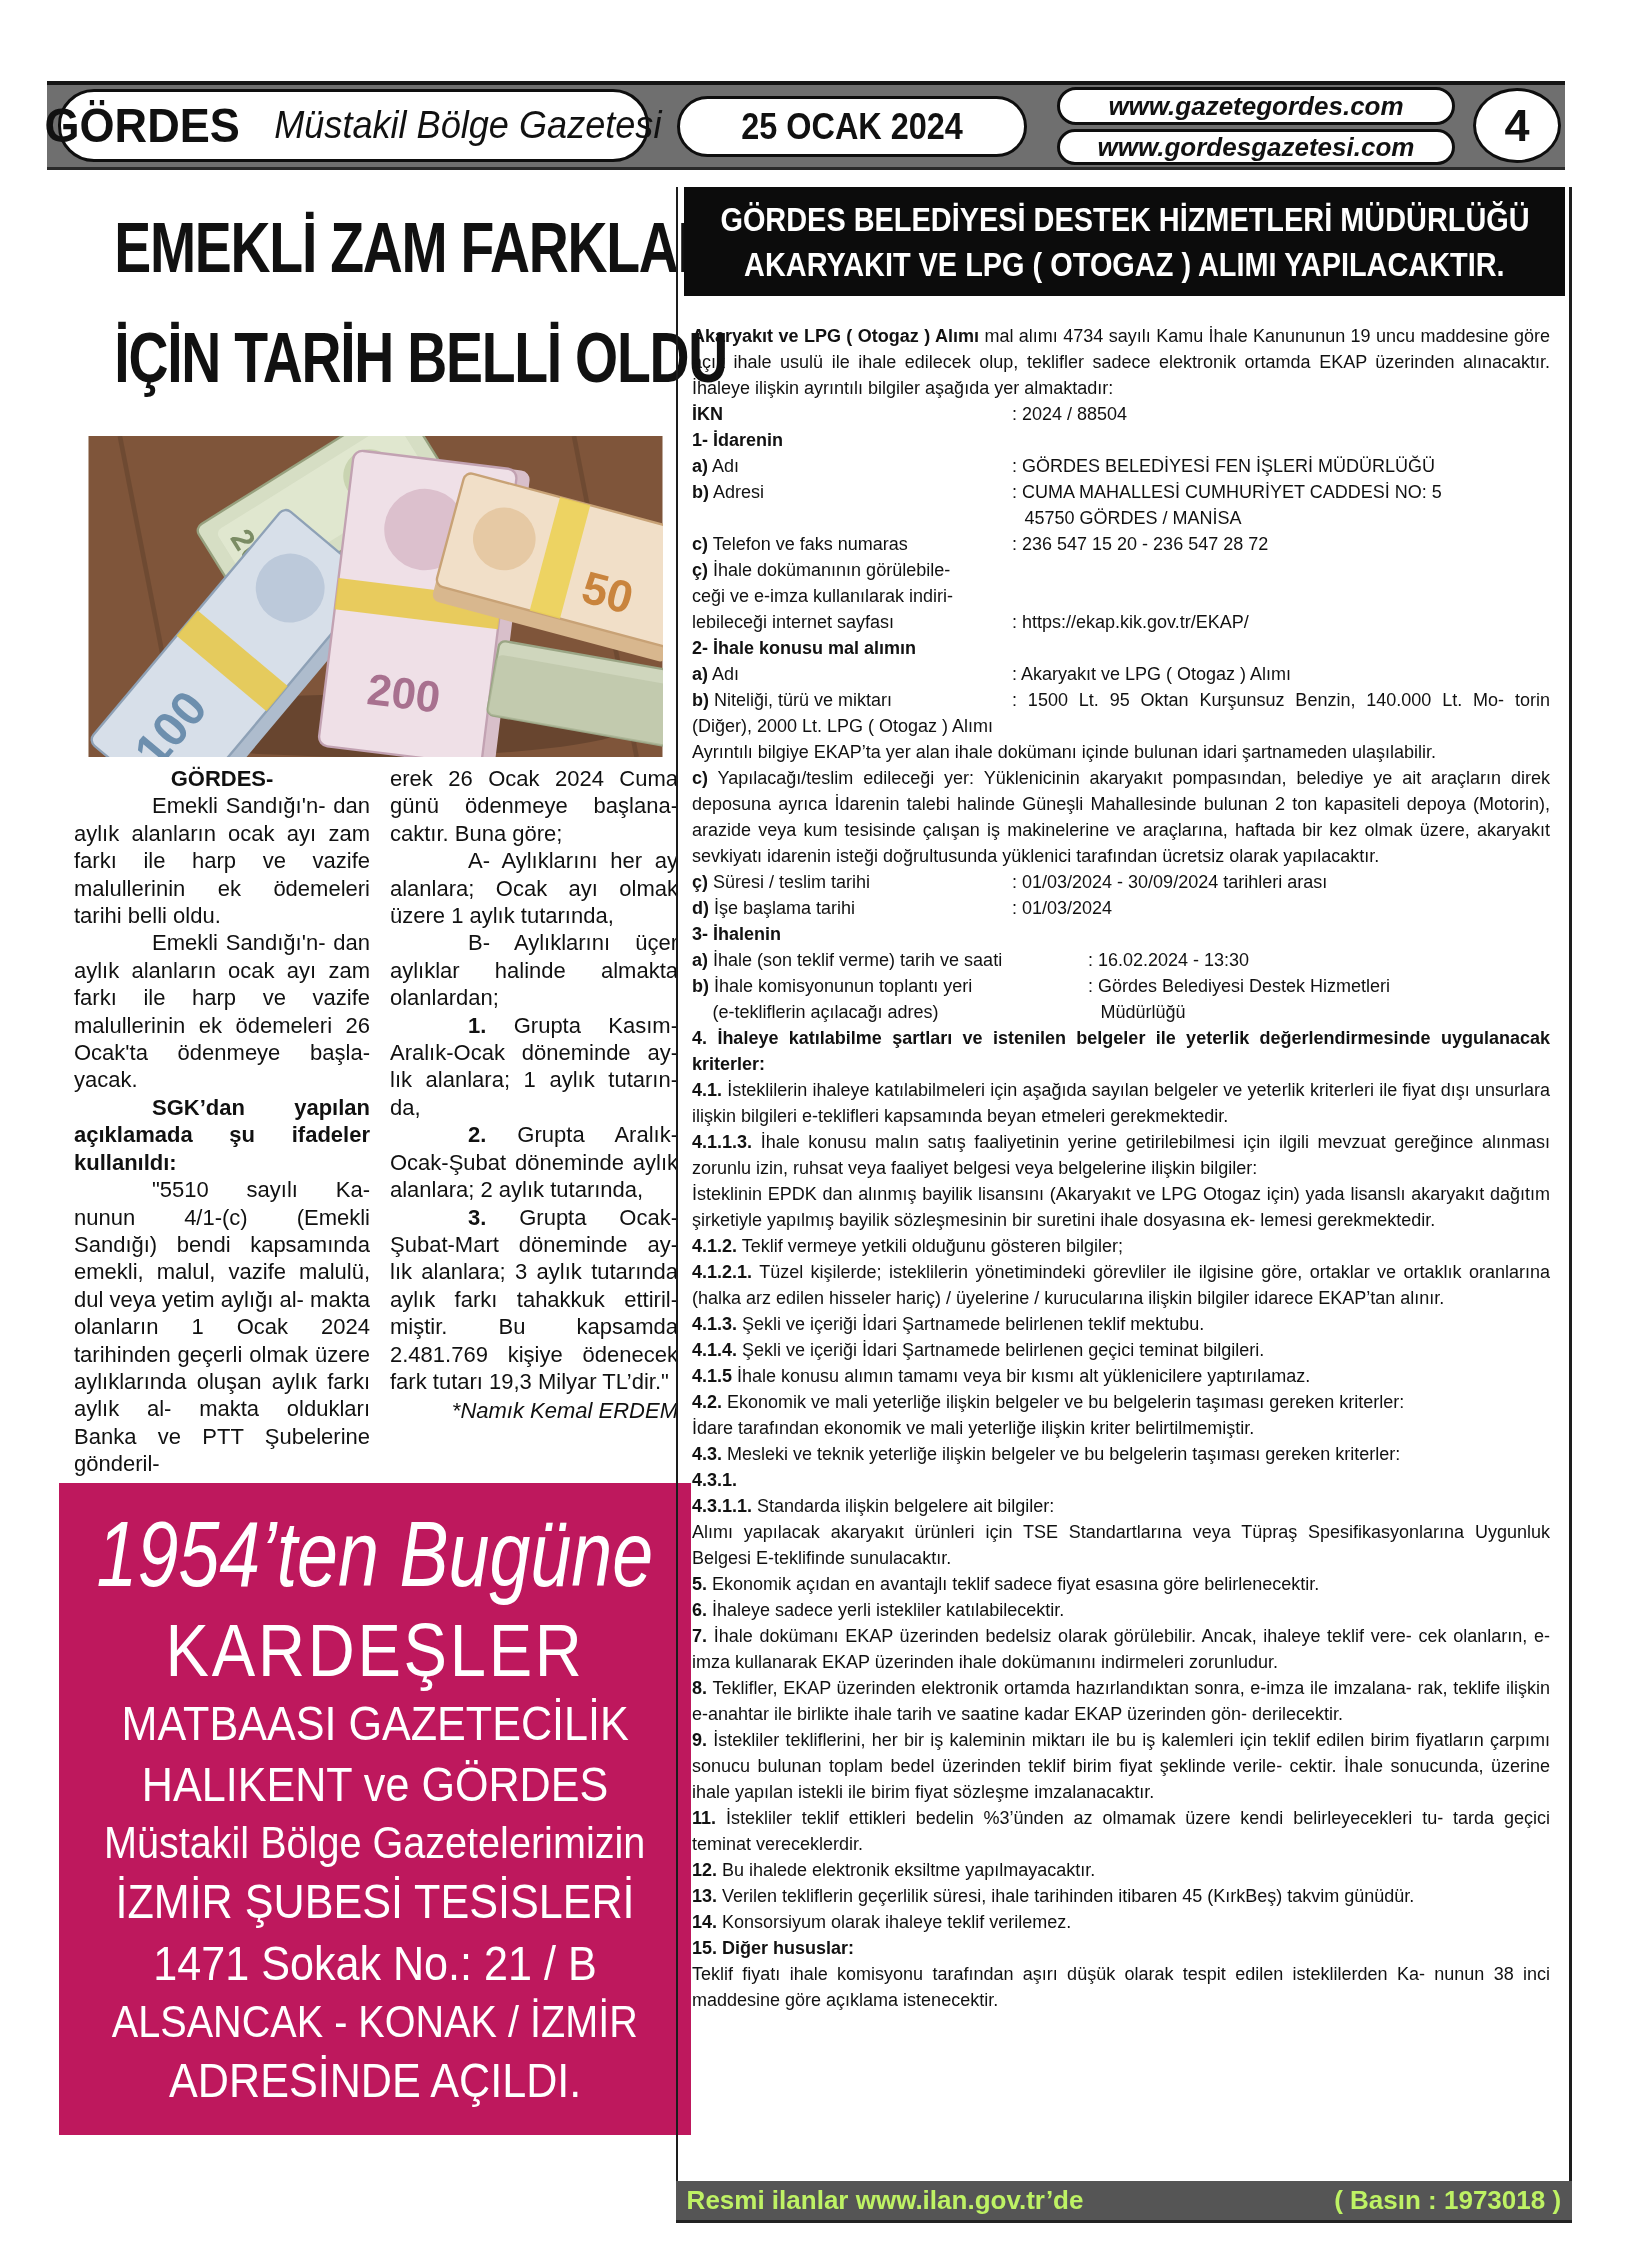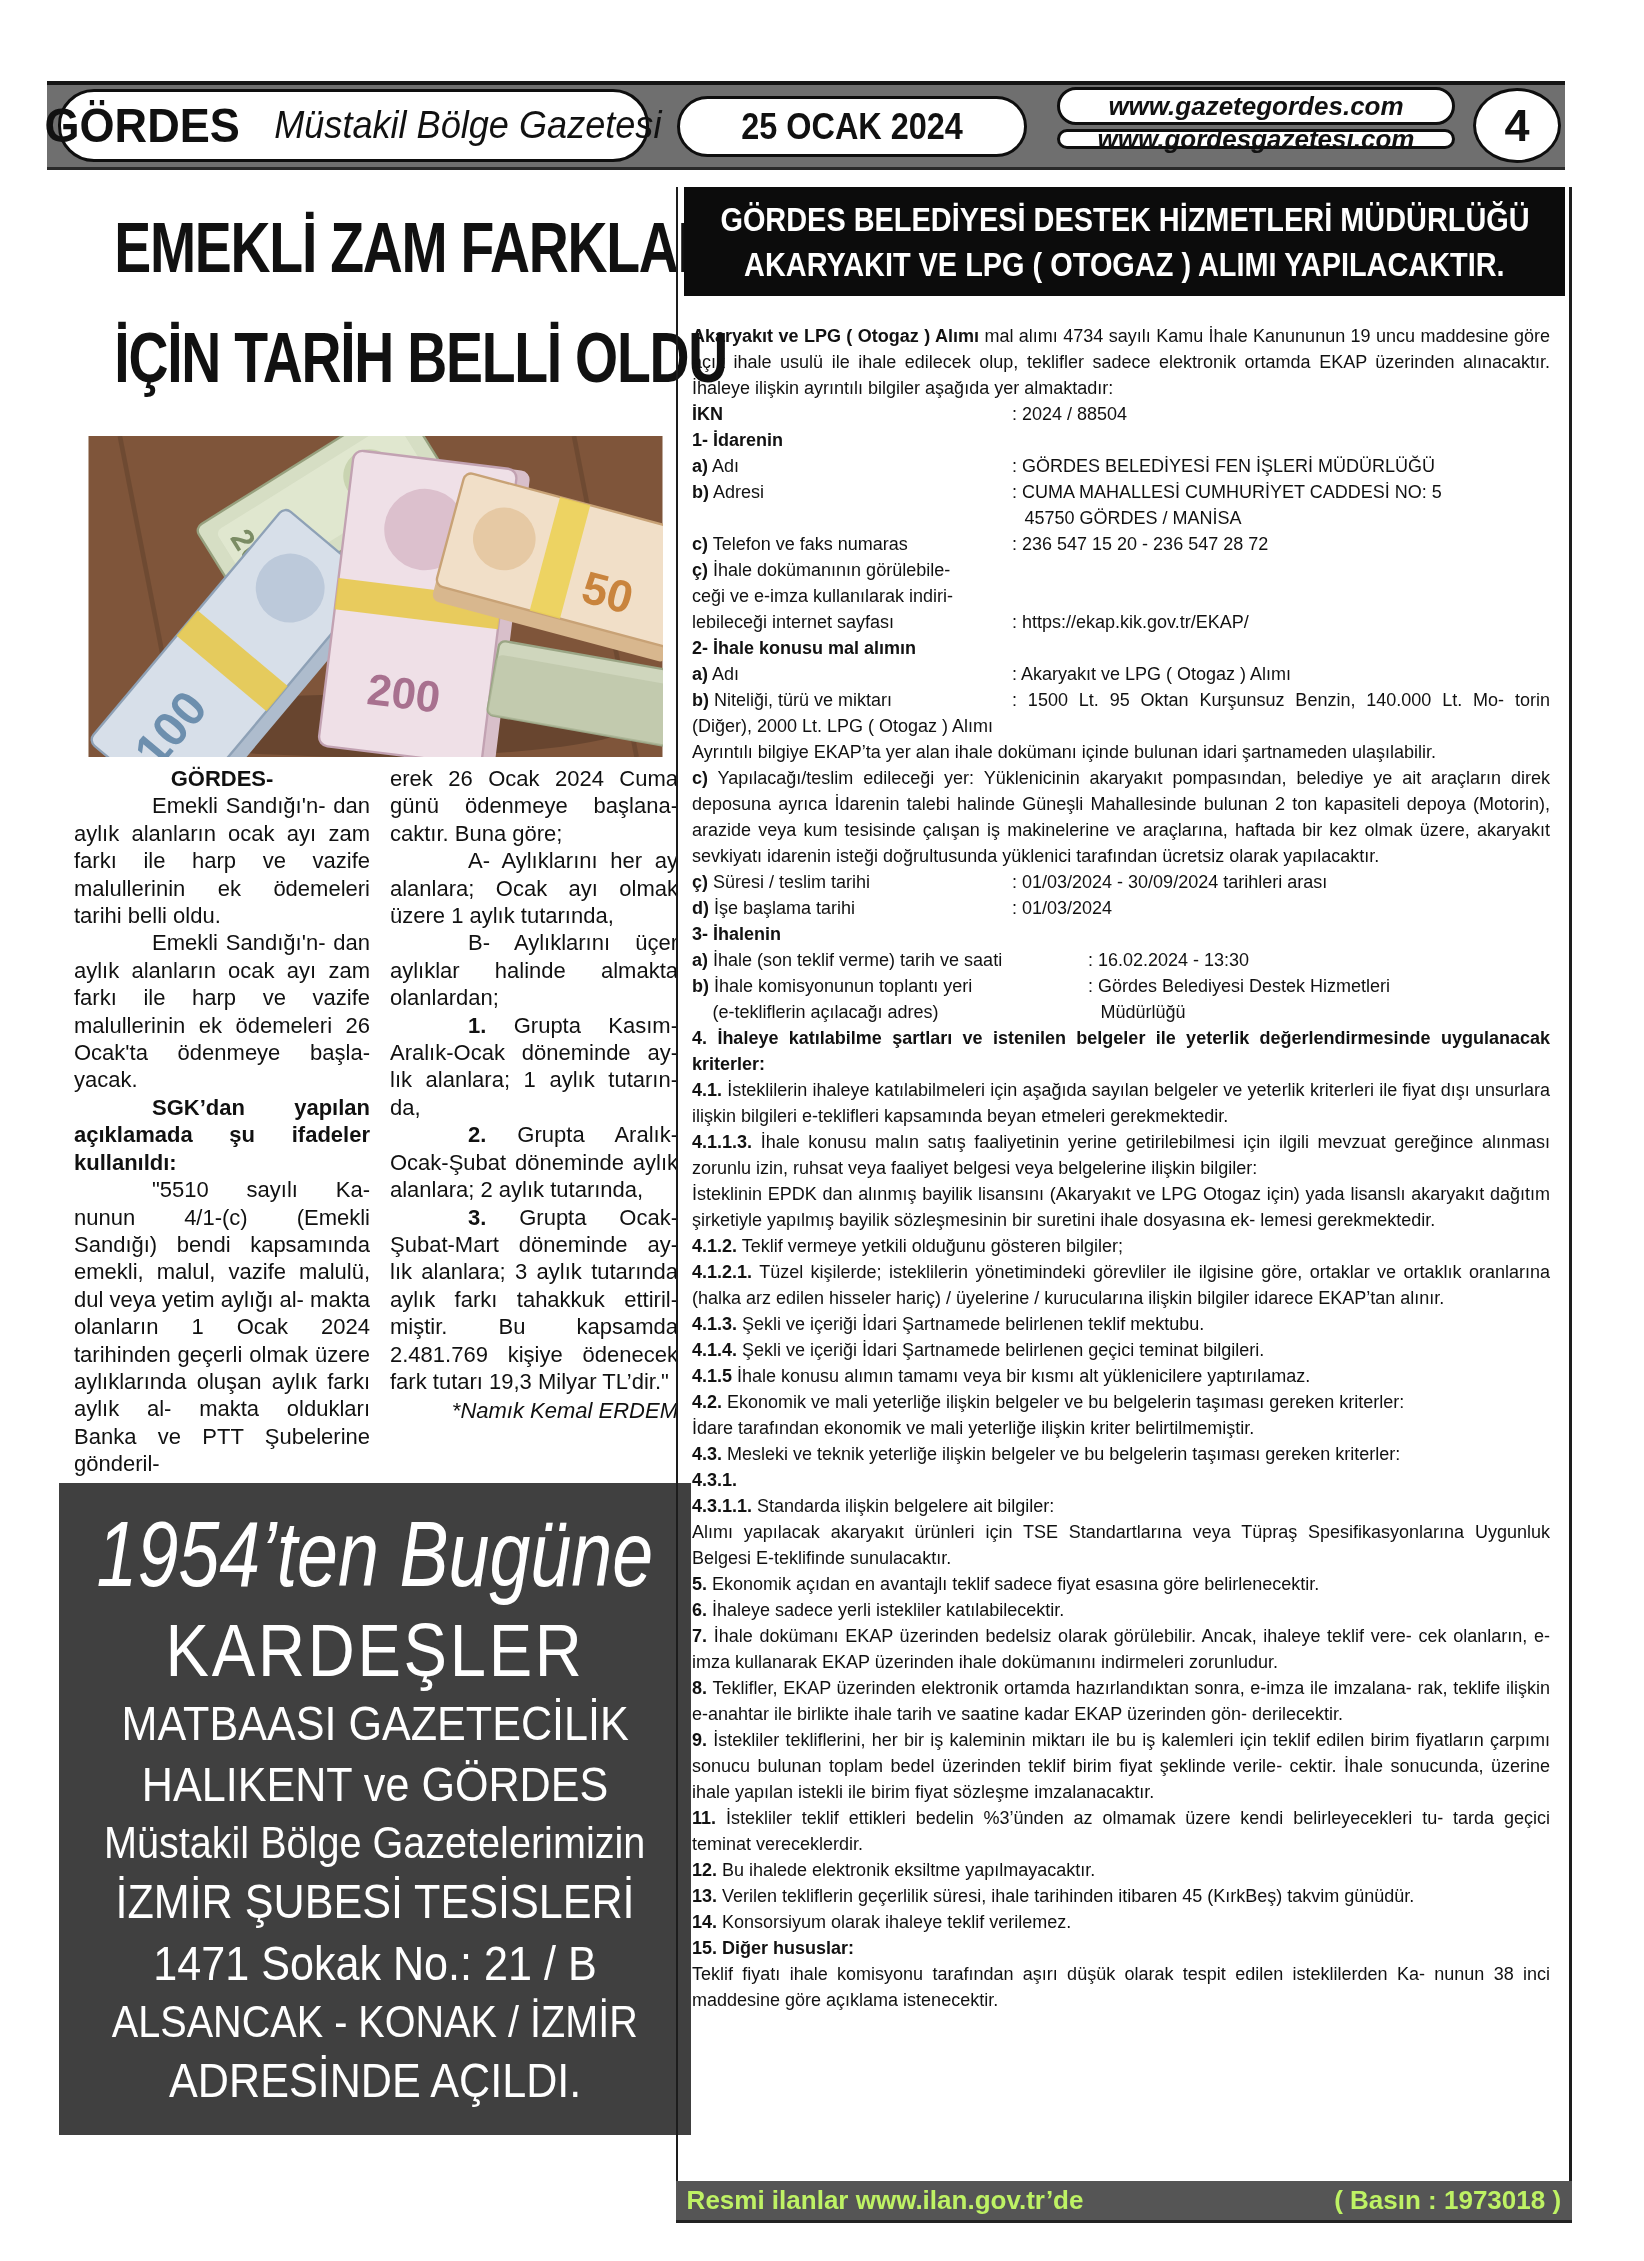--- a/index.html
+++ b/index.html
@@ -11,40 +11,40 @@
   .masthead{left:47px;top:81px;width:1518px;height:89px;background:#6f6f6f;
             border-top:4.7px solid #151515;border-bottom:3.9px solid #2a2a2a;box-sizing:border-box;}
   .mbox{position:absolute;background:#fff;border:3.1px solid #0e0e0e;box-sizing:border-box;
         display:flex;align-items:center;justify-content:center;}
   .logoBox{left:11px;top:3.9px;width:591px;height:73px;border-radius:36px;gap:15.7px;}
   .logoMain{font-size:49px;font-weight:bold;letter-spacing:0;transform:scaleX(.92);white-space:nowrap;}
   .logoSub{font-size:38px;font-style:italic;white-space:nowrap;transform:scaleX(.95);}
   .dateBox{left:630px;top:11px;width:350px;height:61px;border-radius:31px;}
   .dateTxt{font-size:36px;font-weight:bold;transform:scaleX(.9);white-space:nowrap;}
   .siteBox1{left:1010px;top:2.4px;width:398px;height:38px;border-radius:19px;}
-  .siteBox2{left:1010px;top:44px;width:398px;height:20px;border-radius:19px;}
+  .siteBox2{left:1010px;top:44px;width:398px;height:36px;border-radius:19px;}
   .siteTxt{font-size:26px;font-weight:bold;font-style:italic;white-space:nowrap;}
   .numBox{left:1426px;top:3.1px;width:88px;height:75px;border-radius:50%;}
   .numTxt{font-size:45px;font-weight:bold;}
 
   
   .headline{left:45px;top:193px;width:630px;}
   .hl{display:block;text-align:center;font-weight:bold;font-size:71px;line-height:110px;
       letter-spacing:-1.6px;transform:scaleX(.78);transform-origin:50% 50%;white-space:nowrap;}
   .photo{left:88px;top:436px;width:575px;height:321px;}
   .colA{left:74px;top:765px;width:296px;}
   .colB{left:390px;top:765px;width:288px;}
   .colA p,.colB p{margin:0;font-size:22px;line-height:27.4px;text-align:justify;}
   .ind{text-indent:78px;}
   .dateline{text-align:center !important;font-weight:bold;}
   .bld{font-weight:bold;}
   .byline{text-align:right !important;font-style:italic;margin-top:1.6px !important;}
 
   
-  .ad{left:59px;top:1483px;width:632px;height:652px;background:#404040;color:#fff;
+  .ad{left:59px;top:1483px;width:632px;height:652px;background:#be185d;color:#fff;
       display:flex;flex-direction:column;justify-content:space-between;align-items:center;
       padding:20.4px 0 27px 0;box-sizing:border-box;}
   .ad span{display:block;white-space:nowrap;text-align:center;transform:scaleX(.88);transform-origin:50% 50%;}
   .adl0{font-size:92px;font-style:italic;line-height:102px;transform:scaleX(.8) !important;}
   .adl1{font-size:74px;letter-spacing:3.1px;line-height:78px;}
   .adl2,.adl3,.adl5,.adl6,.adl8{font-size:49px;line-height:55px;}
   .adl4,.adl7{font-size:45px;line-height:50px;}
 
   
   .notice{left:676px;top:187px;width:896px;height:2036px;box-sizing:border-box;

